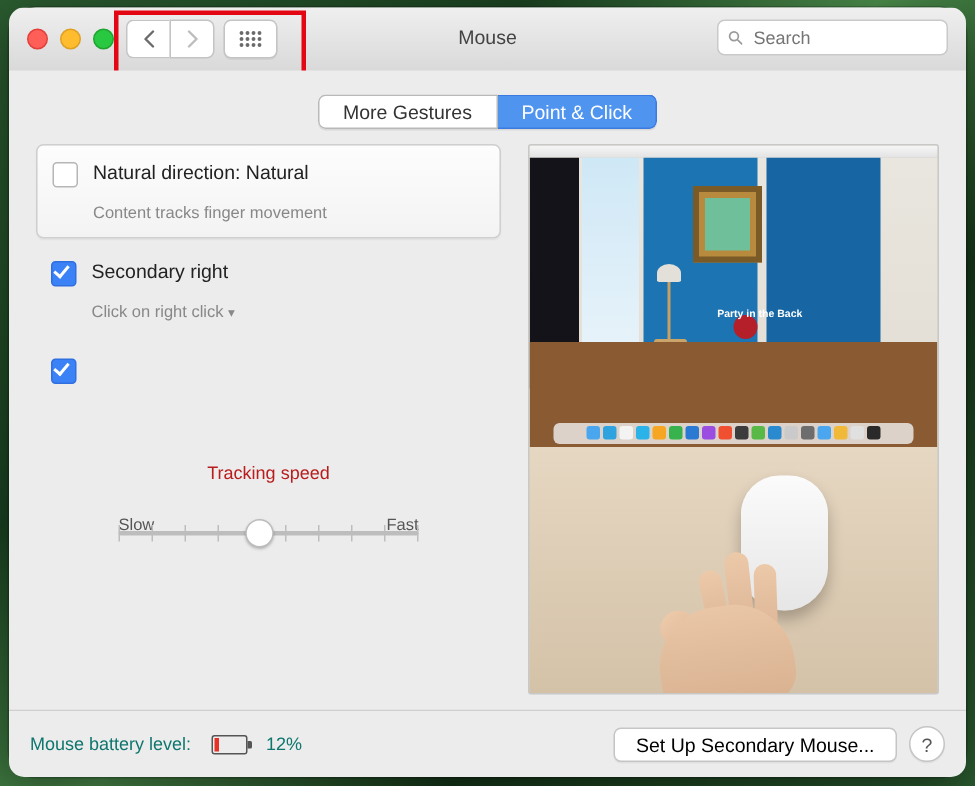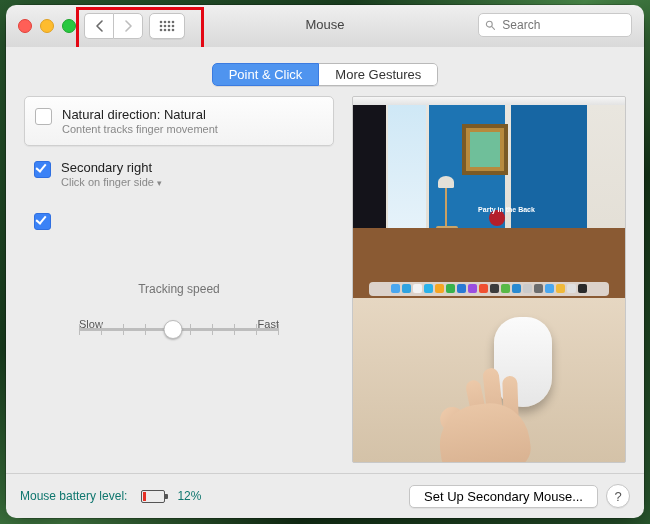--- a/index.html
+++ b/index.html
@@ -33,24 +33,24 @@
   .content{display:flex;padding:0 18px;gap:18px;height:calc(100% - 60px)}
   .left{flex:0 0 310px}
   .right{flex:1;position:relative}
   .opt{display:flex;align-items:flex-start;gap:10px;padding:10px 10px;border-radius:5px}
   .opt.card{background:linear-gradient(#fdfdfd,#f3f3f3);border:1px solid #cfcfcf;box-shadow:0 1px 1px rgba(0,0,0,.05)}
   .opt+.opt{margin-top:4px}
   .cb{flex:0 0 15px;width:15px;height:15px;border:1px solid #b6b6b6;border-radius:3px;background:#fff;margin-top:1px;position:relative}
   .cb.checked{background:#3b82f6;border-color:#2f6fe0}
   .cb.checked::after{content:"";position:absolute;left:3px;top:0px;width:4px;height:8px;border:solid #fff;border-width:0 2px 2px 0;transform:rotate(40deg)}
   .opt .t{font-size:13px;color:#222}
-  .opt .s{font-size:11px;color:#888;margin-top:1px}
+  .opt .s{font-size:11px;color:#888;margin-top:14px}
   .chev{font-size:9px;color:#888;margin-left:3px}
   .speed{margin-top:42px;text-align:center}
-  .speed .lbl{font-size:12px;color:#737373;margin-bottom:6px}
+  .speed .lbl{font-size:12px;color:#b91c1c;margin-bottom:6px}
   .slider{position:relative;height:22px;width:200px;margin:0 auto}
   .slider .track{position:absolute;top:10px;left:0;right:0;height:3px;background:#bdbdbd;border-radius:2px}
   .slider .ticks{position:absolute;top:6px;left:0;right:0;display:flex;justify-content:space-between}
   .slider .ticks span{width:1px;height:11px;background:#bdbdbd}
   .slider .knob{position:absolute;top:2px;left:47%;width:17px;height:17px;border-radius:50%;background:#fff;border:1px solid #bcbcbc;box-shadow:0 1px 2px rgba(0,0,0,.25);transform:translateX(-50%)}
   .slider .ends{display:flex;justify-content:space-between;font-size:11px;color:#555;margin-top:22px}
   .preview{position:absolute;inset:0;border:1px solid #c8c8c8;border-radius:2px;overflow:hidden;background:#d9cebb}
   .pv-top{height:55%;position:relative;background:linear-gradient(#dadada,#d0d0d0)}
   .pv-top .winbar{height:8px;background:linear-gradient(#f6f6f6,#e3e3e3);border-bottom:1px solid #c9c9c9}
   .wall{position:absolute;inset:8px 0 0 0;background:linear-gradient(#e9e6df,#e1dcd2);overflow:hidden}
@@ -144,41 +144,41 @@
           <circle cx="5" cy="5" r="3.4" fill="none" stroke="#9a9a9a" stroke-width="1.3"></circle>
           <line x1="8" y1="8" x2="11" y2="11" stroke="#9a9a9a" stroke-width="1.3" stroke-linecap="round"></line>
         </svg>
       <input type="text" placeholder="Search" style="">
     </div>
   </div>
 
   <div class="body">
     <div class="tabs">
       <div class="tabseg">
+        <div class="tab">More Gestures</div>
         <div class="tab active">Point &amp; Click</div>
-        <div class="tab">More Gestures</div>
       </div>
     </div>
 
     <div class="content">
       <div class="left">
 
         <div class="opt card">
           <div class="cb"></div>
           <div>
             <div class="t">Natural direction: Natural</div>
             <div class="s">Content tracks finger movement</div>
           </div>
         </div>
 
         <div class="opt">
           <div class="cb checked"></div>
           <div>
             <div class="t">Secondary right</div>
-            <div class="s"><span>Click on finger side</span><span class="chev">▾</span></div>
+            <div class="s"><span>Click on right click</span><span class="chev">▾</span></div>
           </div>
         </div>
 
         <div class="opt">
           <div class="cb checked"></div>
         </div>
 
         <div class="speed">
           <div class="lbl">Tracking speed</div>
           <div class="slider">

